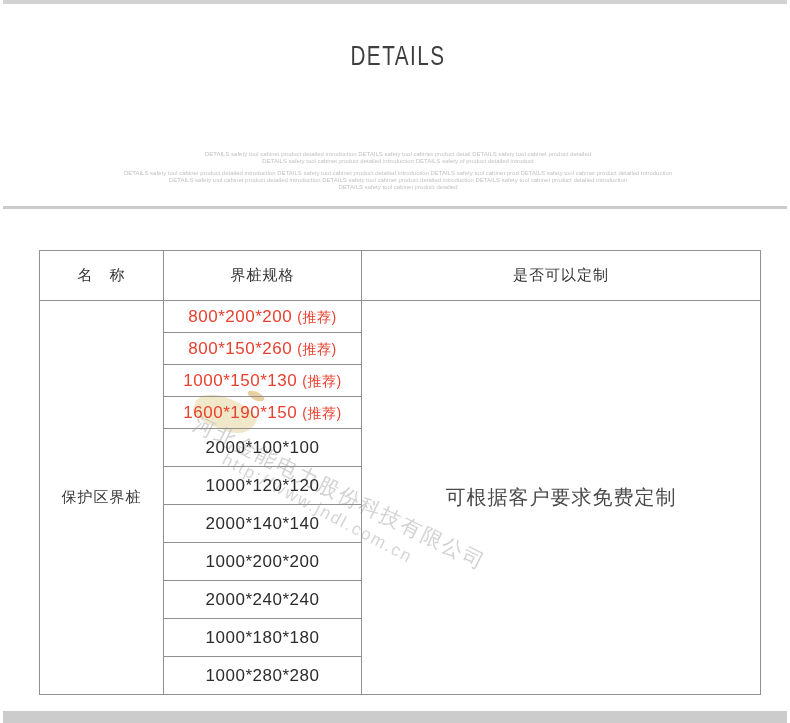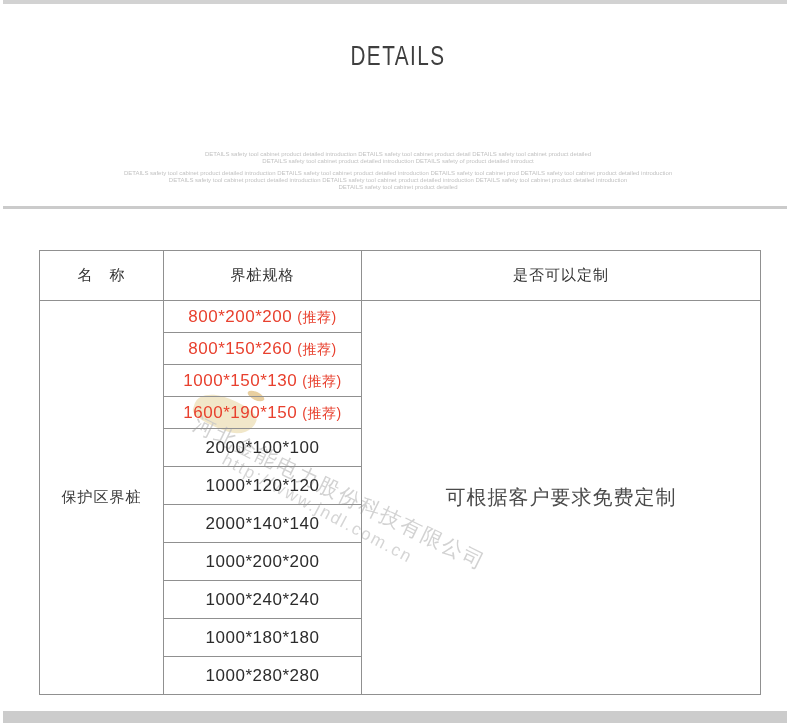--- a/index.html
+++ b/index.html
@@ -189,21 +189,21 @@
       <tr class="spec-row plain">
         <td class="spec-cell">1000*120*120</td>
       </tr>
       <tr class="spec-row plain">
         <td class="spec-cell">2000*140*140</td>
       </tr>
       <tr class="spec-row plain">
         <td class="spec-cell">1000*200*200</td>
       </tr>
       <tr class="spec-row plain">
-        <td class="spec-cell">1000*240*240</td>
+        <td class="spec-cell">2000*240*240</td>
       </tr>
       <tr class="spec-row plain">
         <td class="spec-cell">1000*180*180</td>
       </tr>
       <tr class="spec-row plain">
         <td class="spec-cell">1000*280*280</td>
       </tr>
     </tbody>
   </table>
 

